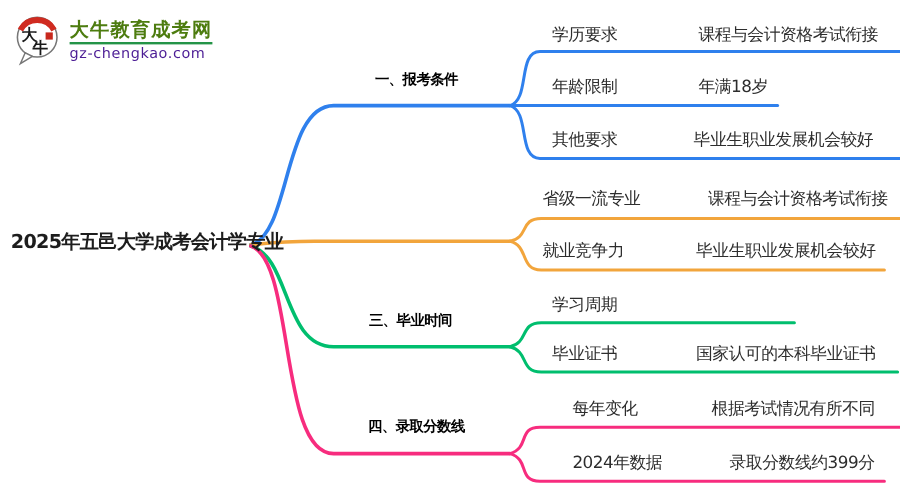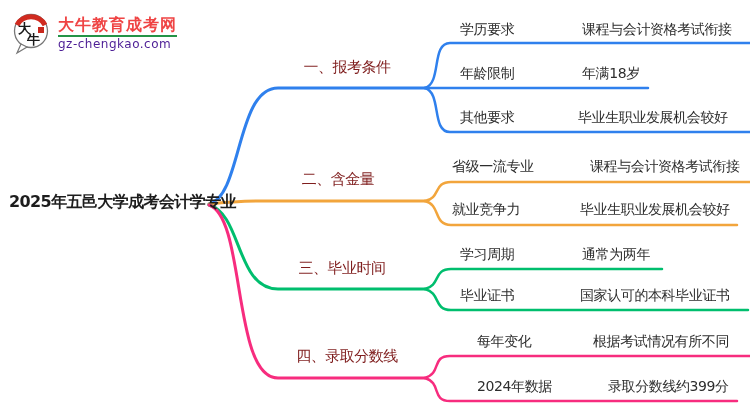--- a/index.html
+++ b/index.html
@@ -4,32 +4,32 @@
 <style>
   html,body{margin:0;padding:0;background:#fff;}
   .stage{
     position:relative;width:750px;height:410px;background:#ffffff;overflow:hidden;
     font-family:"DejaVu Sans",sans-serif;
   }
   .lines{position:absolute;left:0;top:0;width:750px;height:410px;}
   
   .logo{position:absolute;left:12px;top:11px;display:flex;align-items:center;gap:6px;}
   .logo-text{display:flex;flex-direction:column;}
-  .logo-title{font-size:16px;font-weight:bold;color:#ef4444;letter-spacing:1px;line-height:18px;}
+  .logo-title{font-size:16px;font-weight:bold;color:#4d7c0f;letter-spacing:1px;line-height:18px;}
   .logo-divider{height:2px;background:#249447;margin:1px 0 1px 0;width:100%;}
   .logo-domain{font-size:12px;font-weight:normal;color:#4c1d95;letter-spacing:.5px;line-height:13px;}
   
   .root{
     position:absolute;left:9px;top:192px;width:205px;
     font-size:16px;font-weight:700;color:#1d1d1d;white-space:nowrap;letter-spacing:-0.6px;
   }
   
   .btl{
     position:absolute;transform:translateX(-50%);
-    font-size:15px;font-weight:400;color:#7f1d1d;white-space:nowrap;letter-spacing:-0.5px;
+    font-size:12px;font-weight:700;color:#000000;white-space:nowrap;letter-spacing:-0.5px;
   }
   
   .sub{
     position:absolute;font-size:14px;font-weight:500;color:#2d2d2d;
     white-space:nowrap;line-height:20px;letter-spacing:-0.4px;
   }
 </style>
 </head>
 <body>
 
@@ -75,38 +75,36 @@
     <div class="logo-text">
       <div class="logo-title">大牛教育成考网</div>
       <div class="logo-divider"></div>
       <div class="logo-domain">gz-chengkao.com</div>
     </div>
   </div>
 
   <div class="root">2025年五邑大学成考会计学专业</div>
 
   <div class="btl" style="left:347px;top:58px">一、报考条件</div>
-  <div class="btl" style="left:338px;top:170px">二、含金量</div>
   <div class="btl" style="left:342px;top:259px">三、毕业时间</div>
   <div class="btl" style="left:347px;top:347px">四、录取分数线</div>
 
   <div class="sub" style="left:460px;top:19px">学历要求</div>
   <div class="sub" style="left:582px;top:19px">课程与会计资格考试衔接</div>
   <div class="sub" style="left:460px;top:63px">年龄限制</div>
   <div class="sub" style="left:582px;top:63px">年满18岁</div>
   <div class="sub" style="left:460px;top:107px">其他要求</div>
   <div class="sub" style="left:578px;top:107px">毕业生职业发展机会较好</div>
 
   <div class="sub" style="left:452px;top:156px">省级一流专业</div>
   <div class="sub" style="left:590px;top:156px">课程与会计资格考试衔接</div>
   <div class="sub" style="left:452px;top:199px">就业竞争力</div>
   <div class="sub" style="left:580px;top:199px">毕业生职业发展机会较好</div>
 
   <div class="sub" style="left:460px;top:244px">学习周期</div>
-  <div class="sub" style="left:582px;top:244px">通常为两年</div>
   <div class="sub" style="left:460px;top:285px">毕业证书</div>
   <div class="sub" style="left:580px;top:285px">国家认可的本科毕业证书</div>
 
   <div class="sub" style="left:477px;top:331px">每年变化</div>
   <div class="sub" style="left:593px;top:331px">根据考试情况有所不同</div>
   <div class="sub" style="left:477px;top:376px">2024年数据</div>
   <div class="sub" style="left:608px;top:376px">录取分数线约399分</div>
 
 </div>
 

